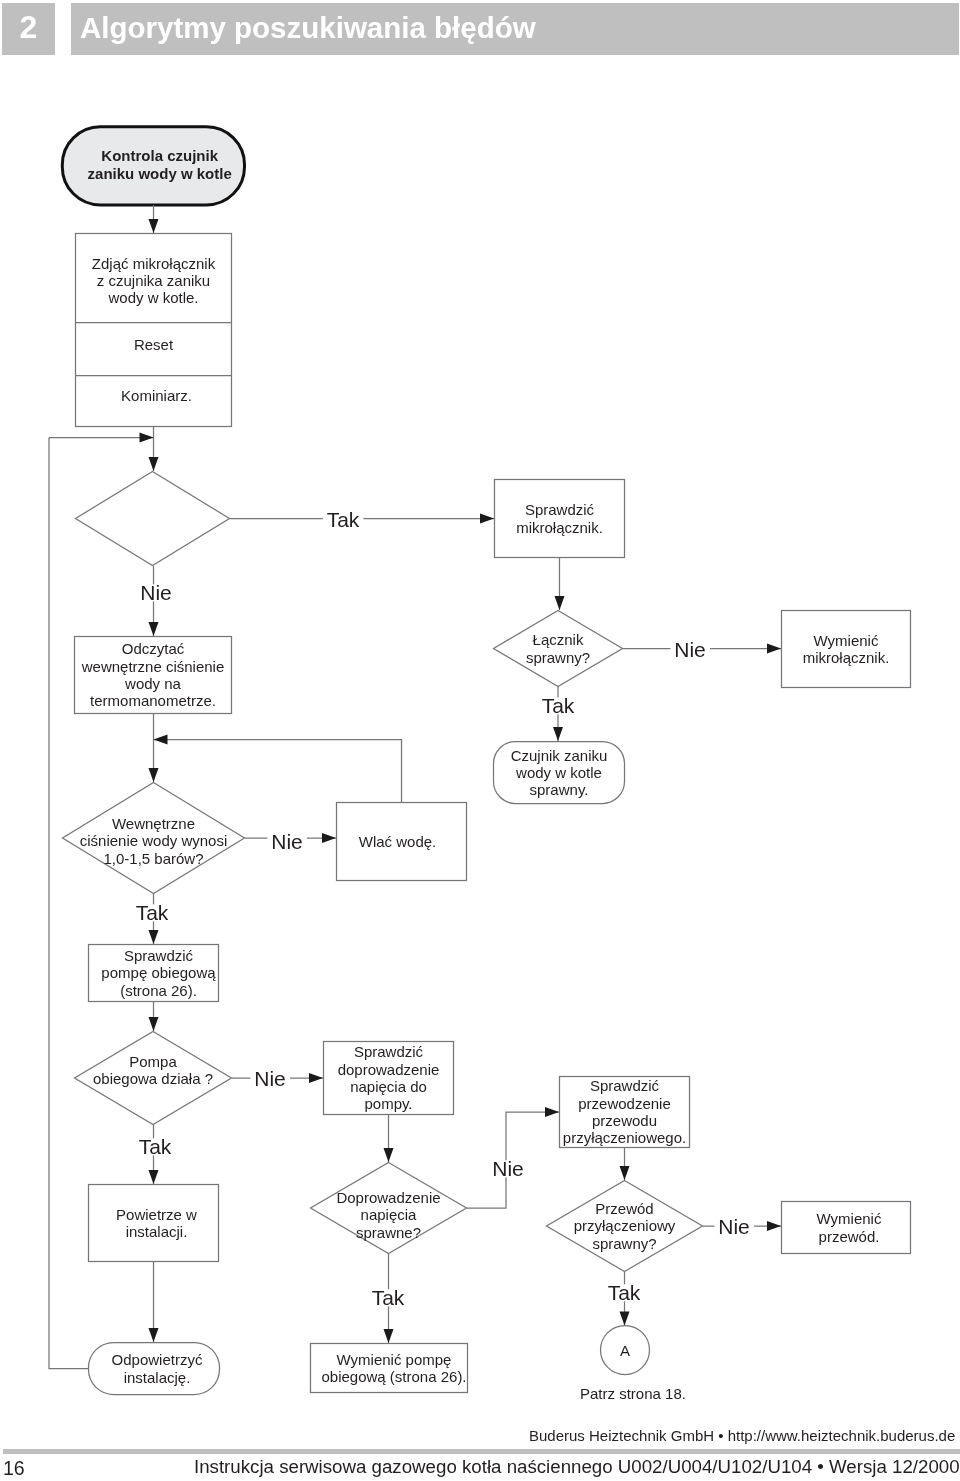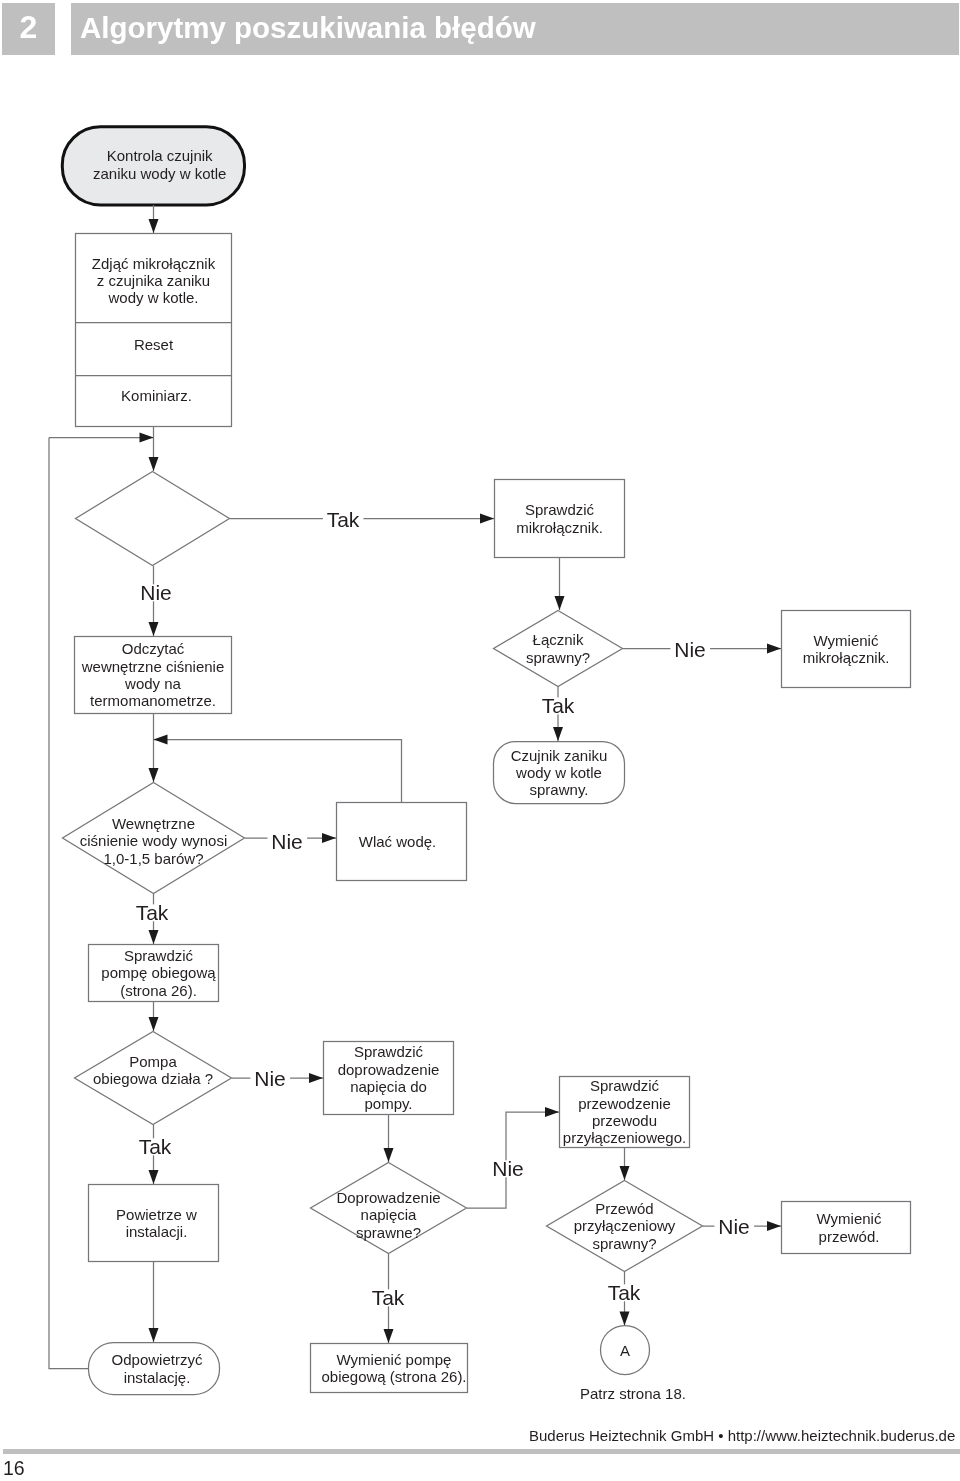--- a/index.html
+++ b/index.html
@@ -20,21 +20,21 @@
 
   
   #flow{position:absolute;left:0;top:0;width:960px;height:1481px;}
   #flowsvg{position:absolute;left:0;top:0;}
   #flowsvg .sh{fill:#fff;stroke:#757679;stroke-width:1.25;}
   #flowsvg .shstart{fill:#e7e9ea;stroke:#111111;stroke-width:3;}
   #flowsvg .ln{fill:none;stroke:#757679;stroke-width:1.25;}
   #flowsvg .ar{fill:#1a1a1a;stroke:none;}
   .ntext{position:absolute;will-change:transform;display:flex;align-items:center;justify-content:center;
          text-align:center;font-size:15px;line-height:17.3px;white-space:pre-line;}
-  .ntext.bold{font-weight:normal;}
+  .ntext.bold{font-weight:bold;}
   .elabel{position:absolute;transform:translate(-50%,-50%);will-change:transform;background:#fff;padding:0 4px;
           font-size:21px;line-height:17.3px;white-space:nowrap;}
   .plain{position:absolute;will-change:transform;font-size:15px;line-height:17.3px;white-space:nowrap;}
 
   
   
   #footer-disclaimer{position:absolute;will-change:transform;left:3px;top:1426.5px;font-size:15px;line-height:17.3px;}
   #footer-company{position:absolute;will-change:transform;left:529px;top:1426.5px;font-size:15px;line-height:17.3px;}
   #footer-band{position:absolute;left:2.5px;top:1449px;width:957px;height:4.5px;background:#bfbfbf;}
   #footer-page{position:absolute;will-change:transform;left:2.5px;top:1457.5px;font-size:19.5px;line-height:21px;}
@@ -188,13 +188,14 @@
 <div class="elabel" style="left:154.5px;top:1147.35px">Tak</div>
 <div class="elabel" style="left:508.35px;top:1169.1px">Nie</div>
 <div class="elabel" style="left:388px;top:1297.6px">Tak</div>
 <div class="elabel" style="left:733.6px;top:1227.45px">Nie</div>
 <div class="elabel" style="left:623.75px;top:1293.25px">Tak</div>
   </div>
 
   <div id="footer-company">Buderus Heiztechnik GmbH • http://www.heiztechnik.buderus.de</div>
     <div id="footer-band"></div>
   <div id="footer-page">16</div>
+  <div id="footer-doc">Instrukcja serwisowa gazowego kotła naściennego U002/U004/U102/U104 • Wersja 12/2000</div>
 </div>
 
 </body></html>

